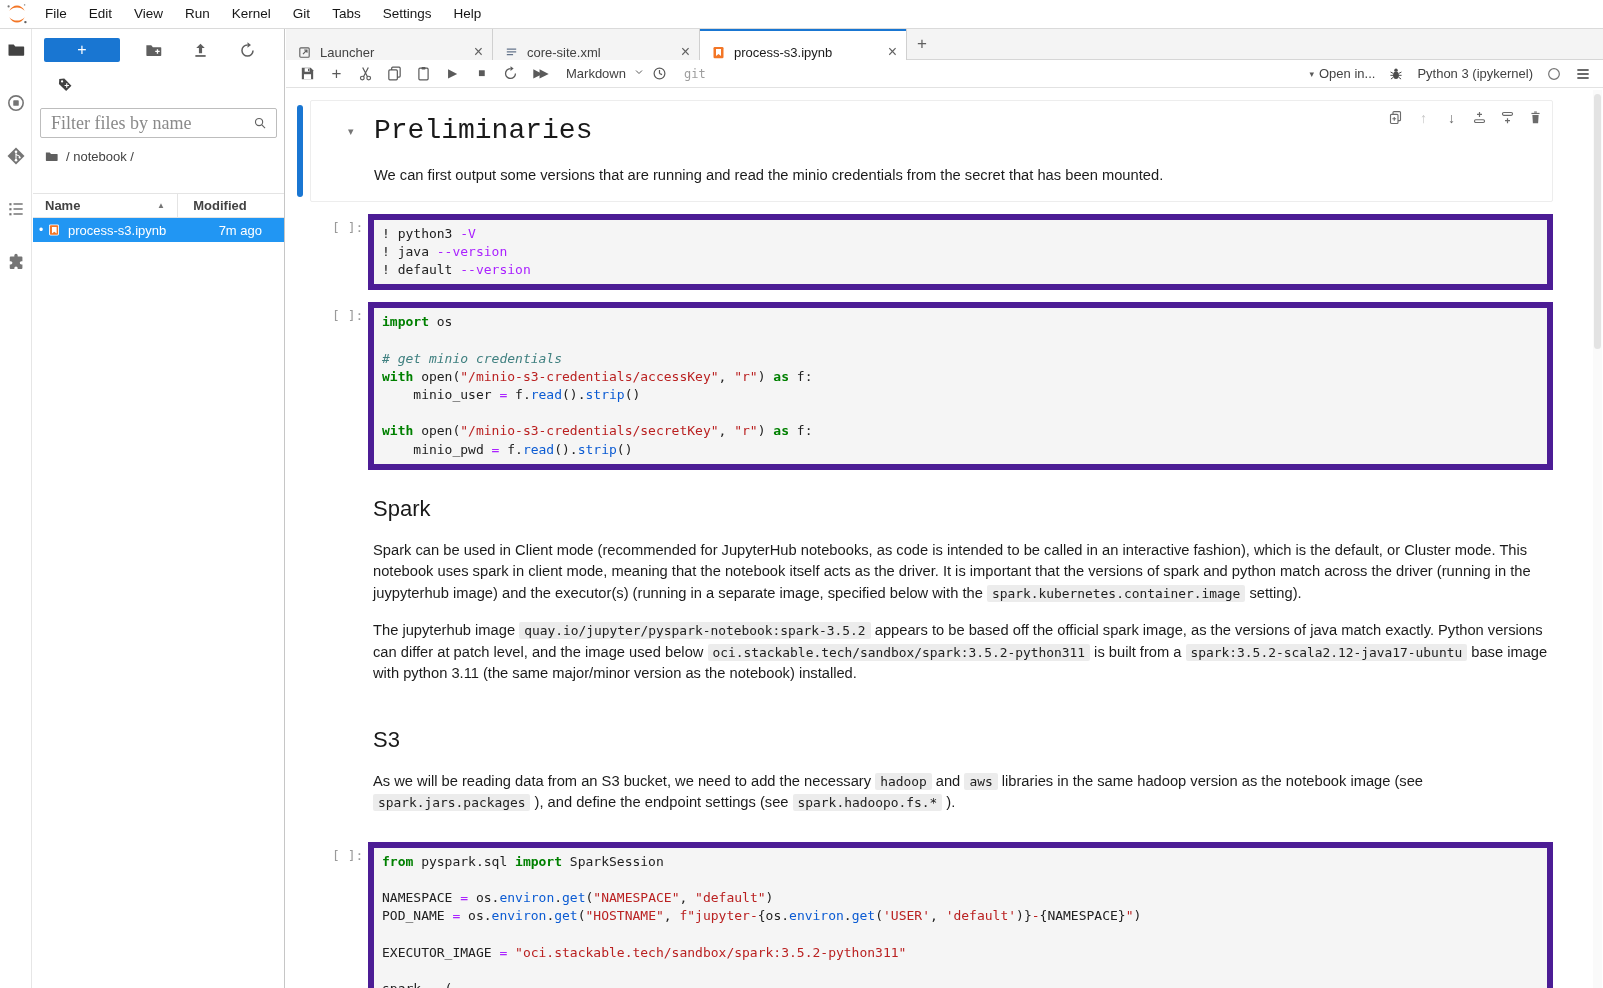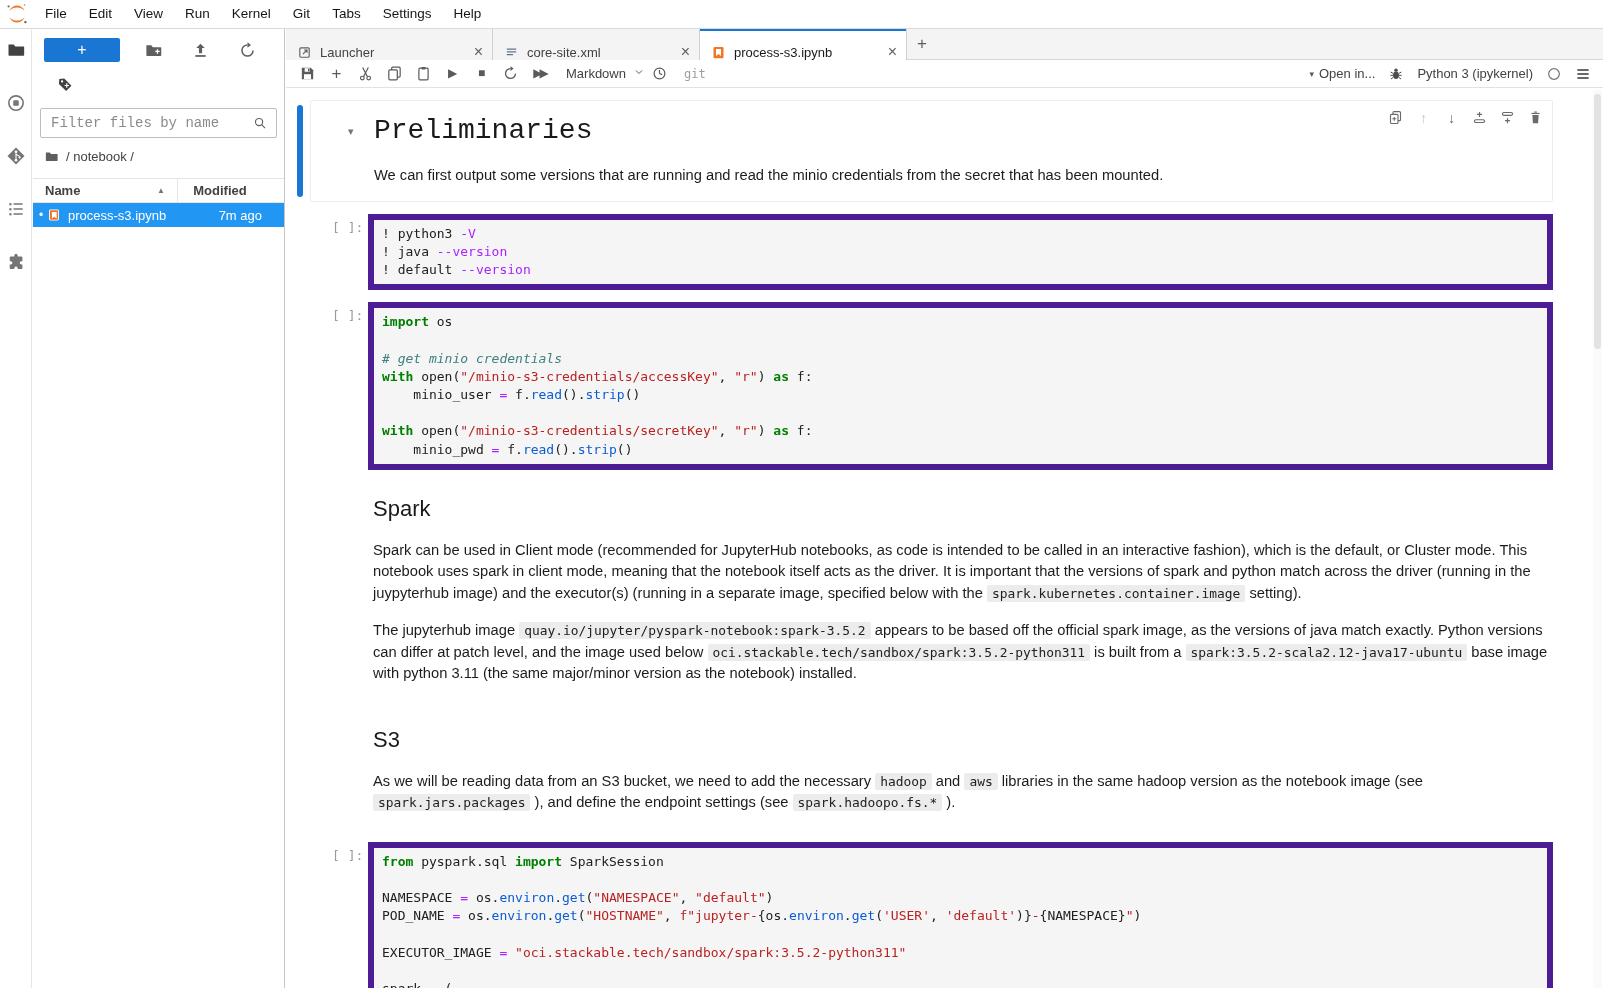--- a/index.html
+++ b/index.html
@@ -19,26 +19,26 @@
 
   
   #filebrowser{position:absolute;left:33px;top:29px;width:252px;bottom:0;background:#fff;border-right:1px solid #c6c6c6;box-sizing:border-box;font-size:13px;}
   .fb-toolbar{display:flex;align-items:center;padding:9px 8px 0 11px;}
   .new-launcher{width:76px;height:24px;background:#1976d2;border:none;border-radius:2px;color:#fff;font-size:16px;line-height:22px;margin-right:24px;cursor:pointer;}
   .fb-tool{width:19px;height:19px;color:#5f5f5f;margin-right:28px;}
   .fb-tool:last-child{margin-right:0;}
   .fb-row2{padding:15px 0 0 25px;}
   .fb-clone{width:15px;height:15px;color:#424242;display:inline-block;}
   .fb-filter{position:relative;margin:13px 7px 0 7px;height:30px;}
-  .fb-filter input{width:100%;height:100%;box-sizing:border-box;border:1px solid #bdbdbd;border-radius:2px;padding:0 32px 0 10px;font-size:14px;font-family:Liberation Mono, monospace;color:#424242;outline:none;}
+  .fb-filter input{width:100%;height:100%;box-sizing:border-box;border:1px solid #bdbdbd;border-radius:2px;padding:0 32px 0 10px;font-size:18px;font-family:Liberation Serif, serif;color:#424242;outline:none;}
   .fb-filter input::placeholder{color:#8a8a8a;}
   .fb-search{position:absolute;right:9px;top:7px;width:16px;height:16px;color:#616161;}
   .fb-breadcrumb{display:flex;align-items:center;gap:7px;padding:11px 0 7px 11px;color:#424242;}
   .fb-bc-folder{width:15px;height:15px;color:#5f5f5f;}
-  .fb-header{display:flex;align-items:center;height:23px;border-top:1px solid #e4e4e4;border-bottom:1px solid #e4e4e4;color:#424242;font-weight:bold;margin-top:7px;}
+  .fb-header{display:flex;align-items:center;height:23px;border-top:1px solid #e4e4e4;border-bottom:1px solid #e4e4e4;color:#424242;font-weight:bold;margin-top:22px;}
   .fb-h-name{width:145px;box-sizing:border-box;display:flex;align-items:center;justify-content:space-between;padding:0 12px;border-right:1px solid #e4e4e4;height:100%;}
   .fb-sort{font-size:8px;color:#757575;}
   .fb-h-mod{flex:1;text-align:center;padding-right:22px;}
   .fb-row{height:24px;display:flex;align-items:center;background:#2196f3;color:#fff;}
   .fb-dot{width:12px;text-align:center;font-size:12px;margin-left:2px;}
   .fb-fileicon{width:14px;height:14px;margin-right:7px;}
   .fb-fname{flex:1;white-space:nowrap;overflow:hidden;}
   .fb-ftime{padding-right:22px;}
 
   

